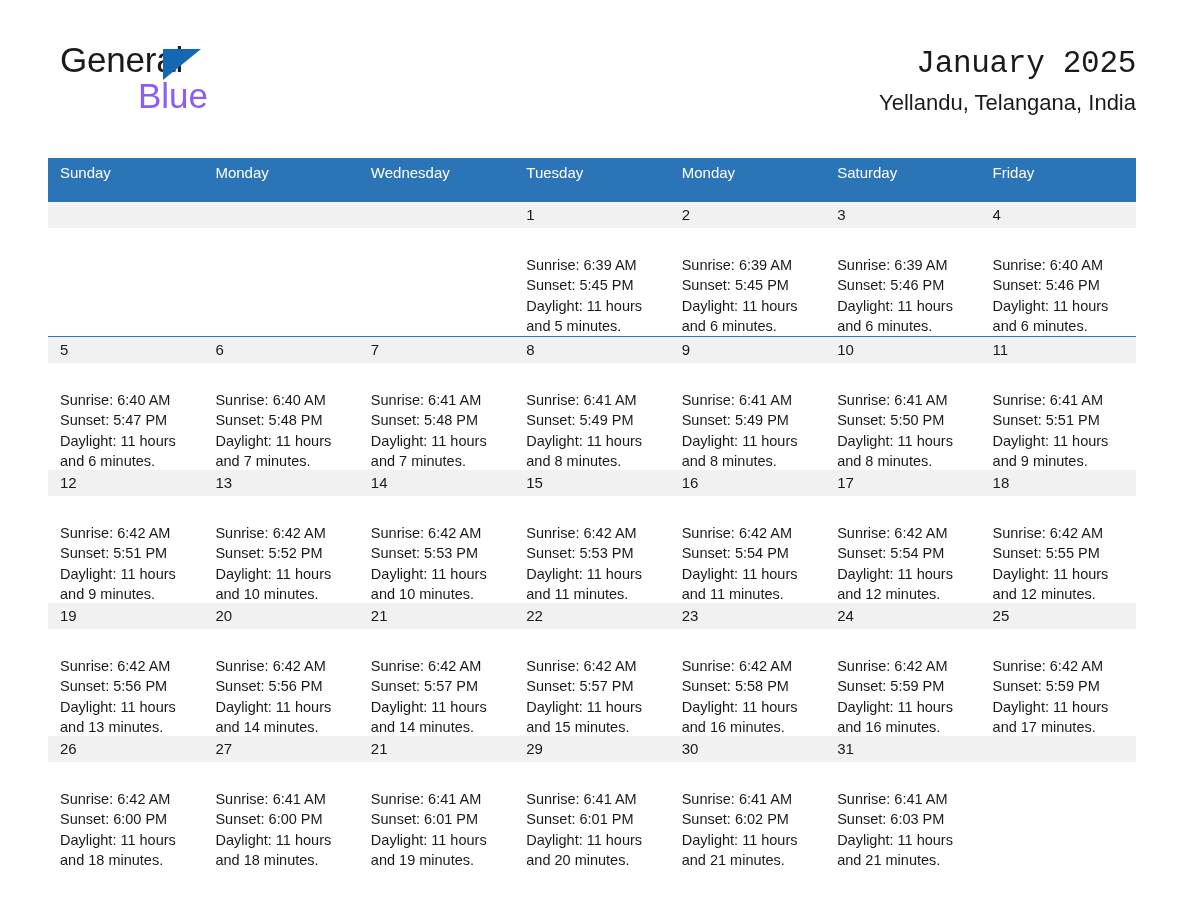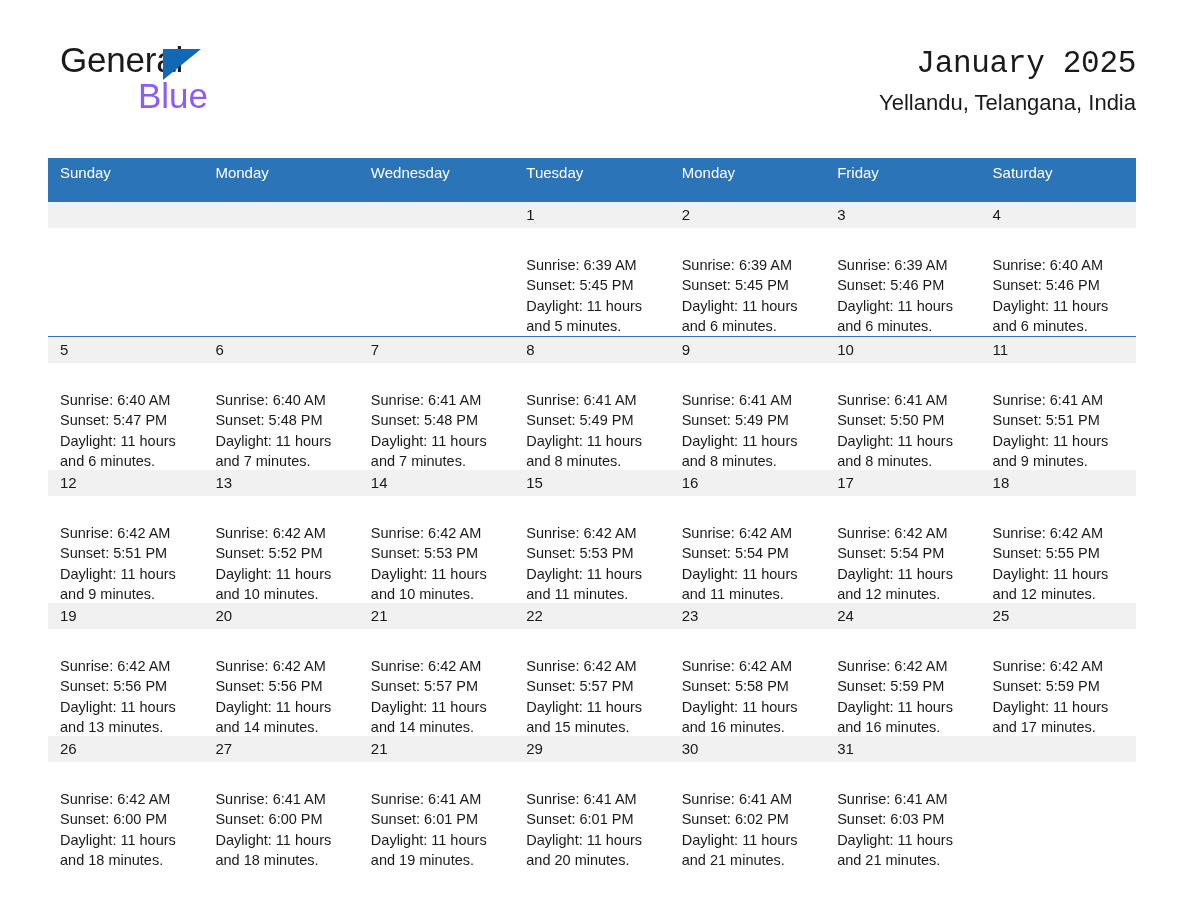--- a/index.html
+++ b/index.html
@@ -164,22 +164,22 @@
   </div>
 
   <div class="calendar">
 
     <div class="weekdays">
       <div class="weekday">Sunday</div>
       <div class="weekday">Monday</div>
       <div class="weekday">Wednesday</div>
       <div class="weekday">Tuesday</div>
       <div class="weekday">Monday</div>
+      <div class="weekday">Saturday</div>
       <div class="weekday">Friday</div>
-      <div class="weekday">Saturday</div>
     </div>
 
     <div class="week first">
       <div class="cell empty">
         <span class="daynum"></span>
         <div class="info">
           <div></div>
           <div></div>
           <div></div>
           <div></div>

